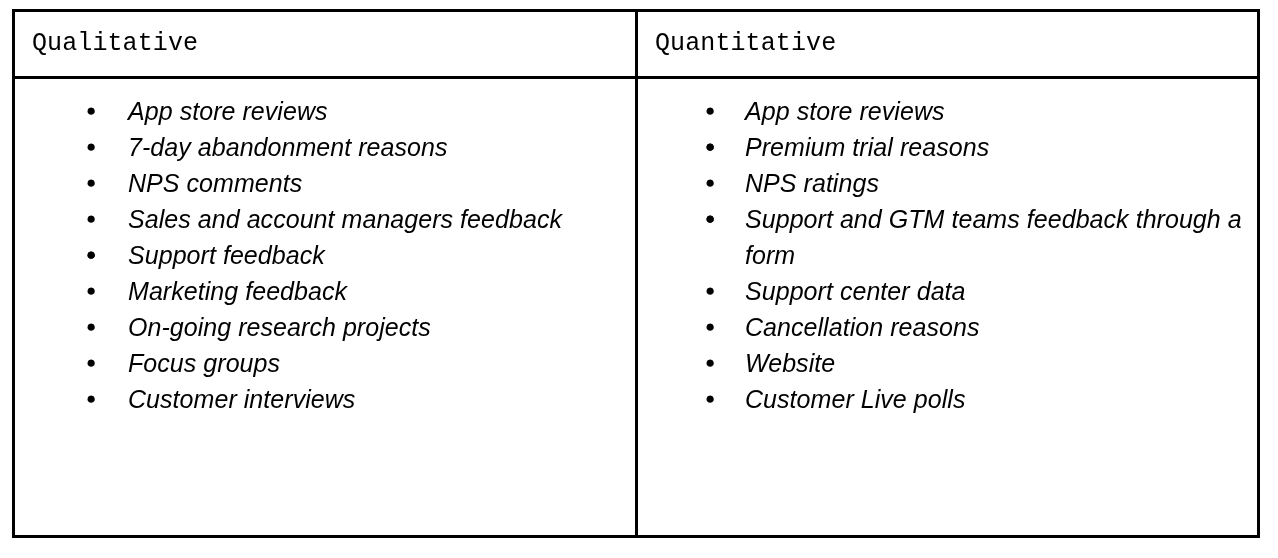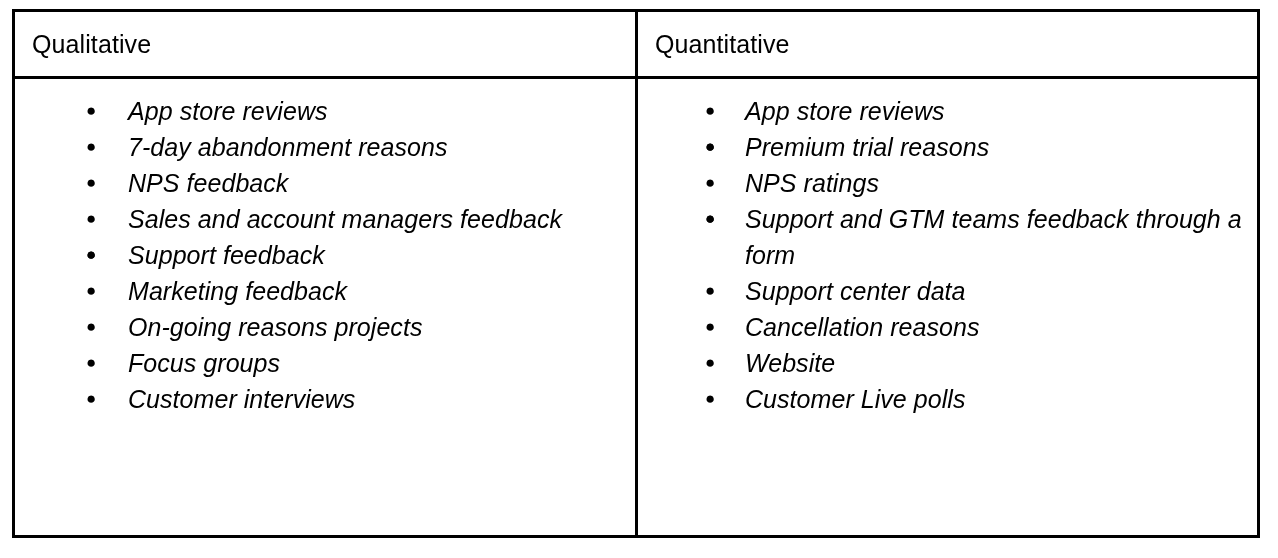--- a/index.html
+++ b/index.html
@@ -35,20 +35,21 @@
     display: flex;
     flex-direction: column;
   }
 
   .table-head {
     display: flex;
     flex: 0 0 auto;
     height: 67px;
     border-bottom: 3px solid #000000;
     box-sizing: border-box;
+    font-family: Liberation Mono, monospace;
   }
 
   .table-body {
     display: flex;
     flex: 1 1 auto;
     min-height: 0;
   }
 
   .col {
     box-sizing: border-box;
@@ -143,40 +144,40 @@
           <li>
             <span class="bullet-marker">●</span>
             <span class="item-text">App store reviews</span>
           </li>
           <li>
             <span class="bullet-marker">●</span>
             <span class="item-text">7-day abandonment reasons</span>
           </li>
           <li>
             <span class="bullet-marker">●</span>
-            <span class="item-text">NPS feedback</span>
+            <span class="item-text">NPS comments</span>
           </li>
           <li>
             <span class="bullet-marker">●</span>
             <span class="item-text">Sales and account managers feedback</span>
           </li>
           <li>
             <span class="bullet-marker">●</span>
           </li>
           <li>
             <span class="bullet-marker">●</span>
             <span class="item-text">Support feedback</span>
           </li>
           <li>
             <span class="bullet-marker">●</span>
             <span class="item-text">Marketing feedback</span>
           </li>
           <li>
             <span class="bullet-marker">●</span>
-            <span class="item-text">On-going reasons projects</span>
+            <span class="item-text">On-going research projects</span>
           </li>
           <li>
             <span class="bullet-marker">●</span>
             <span class="item-text">Focus groups</span>
           </li>
           <li>
             <span class="bullet-marker">●</span>
             <span class="item-text">Customer interviews</span>
           </li>
         </ul>

